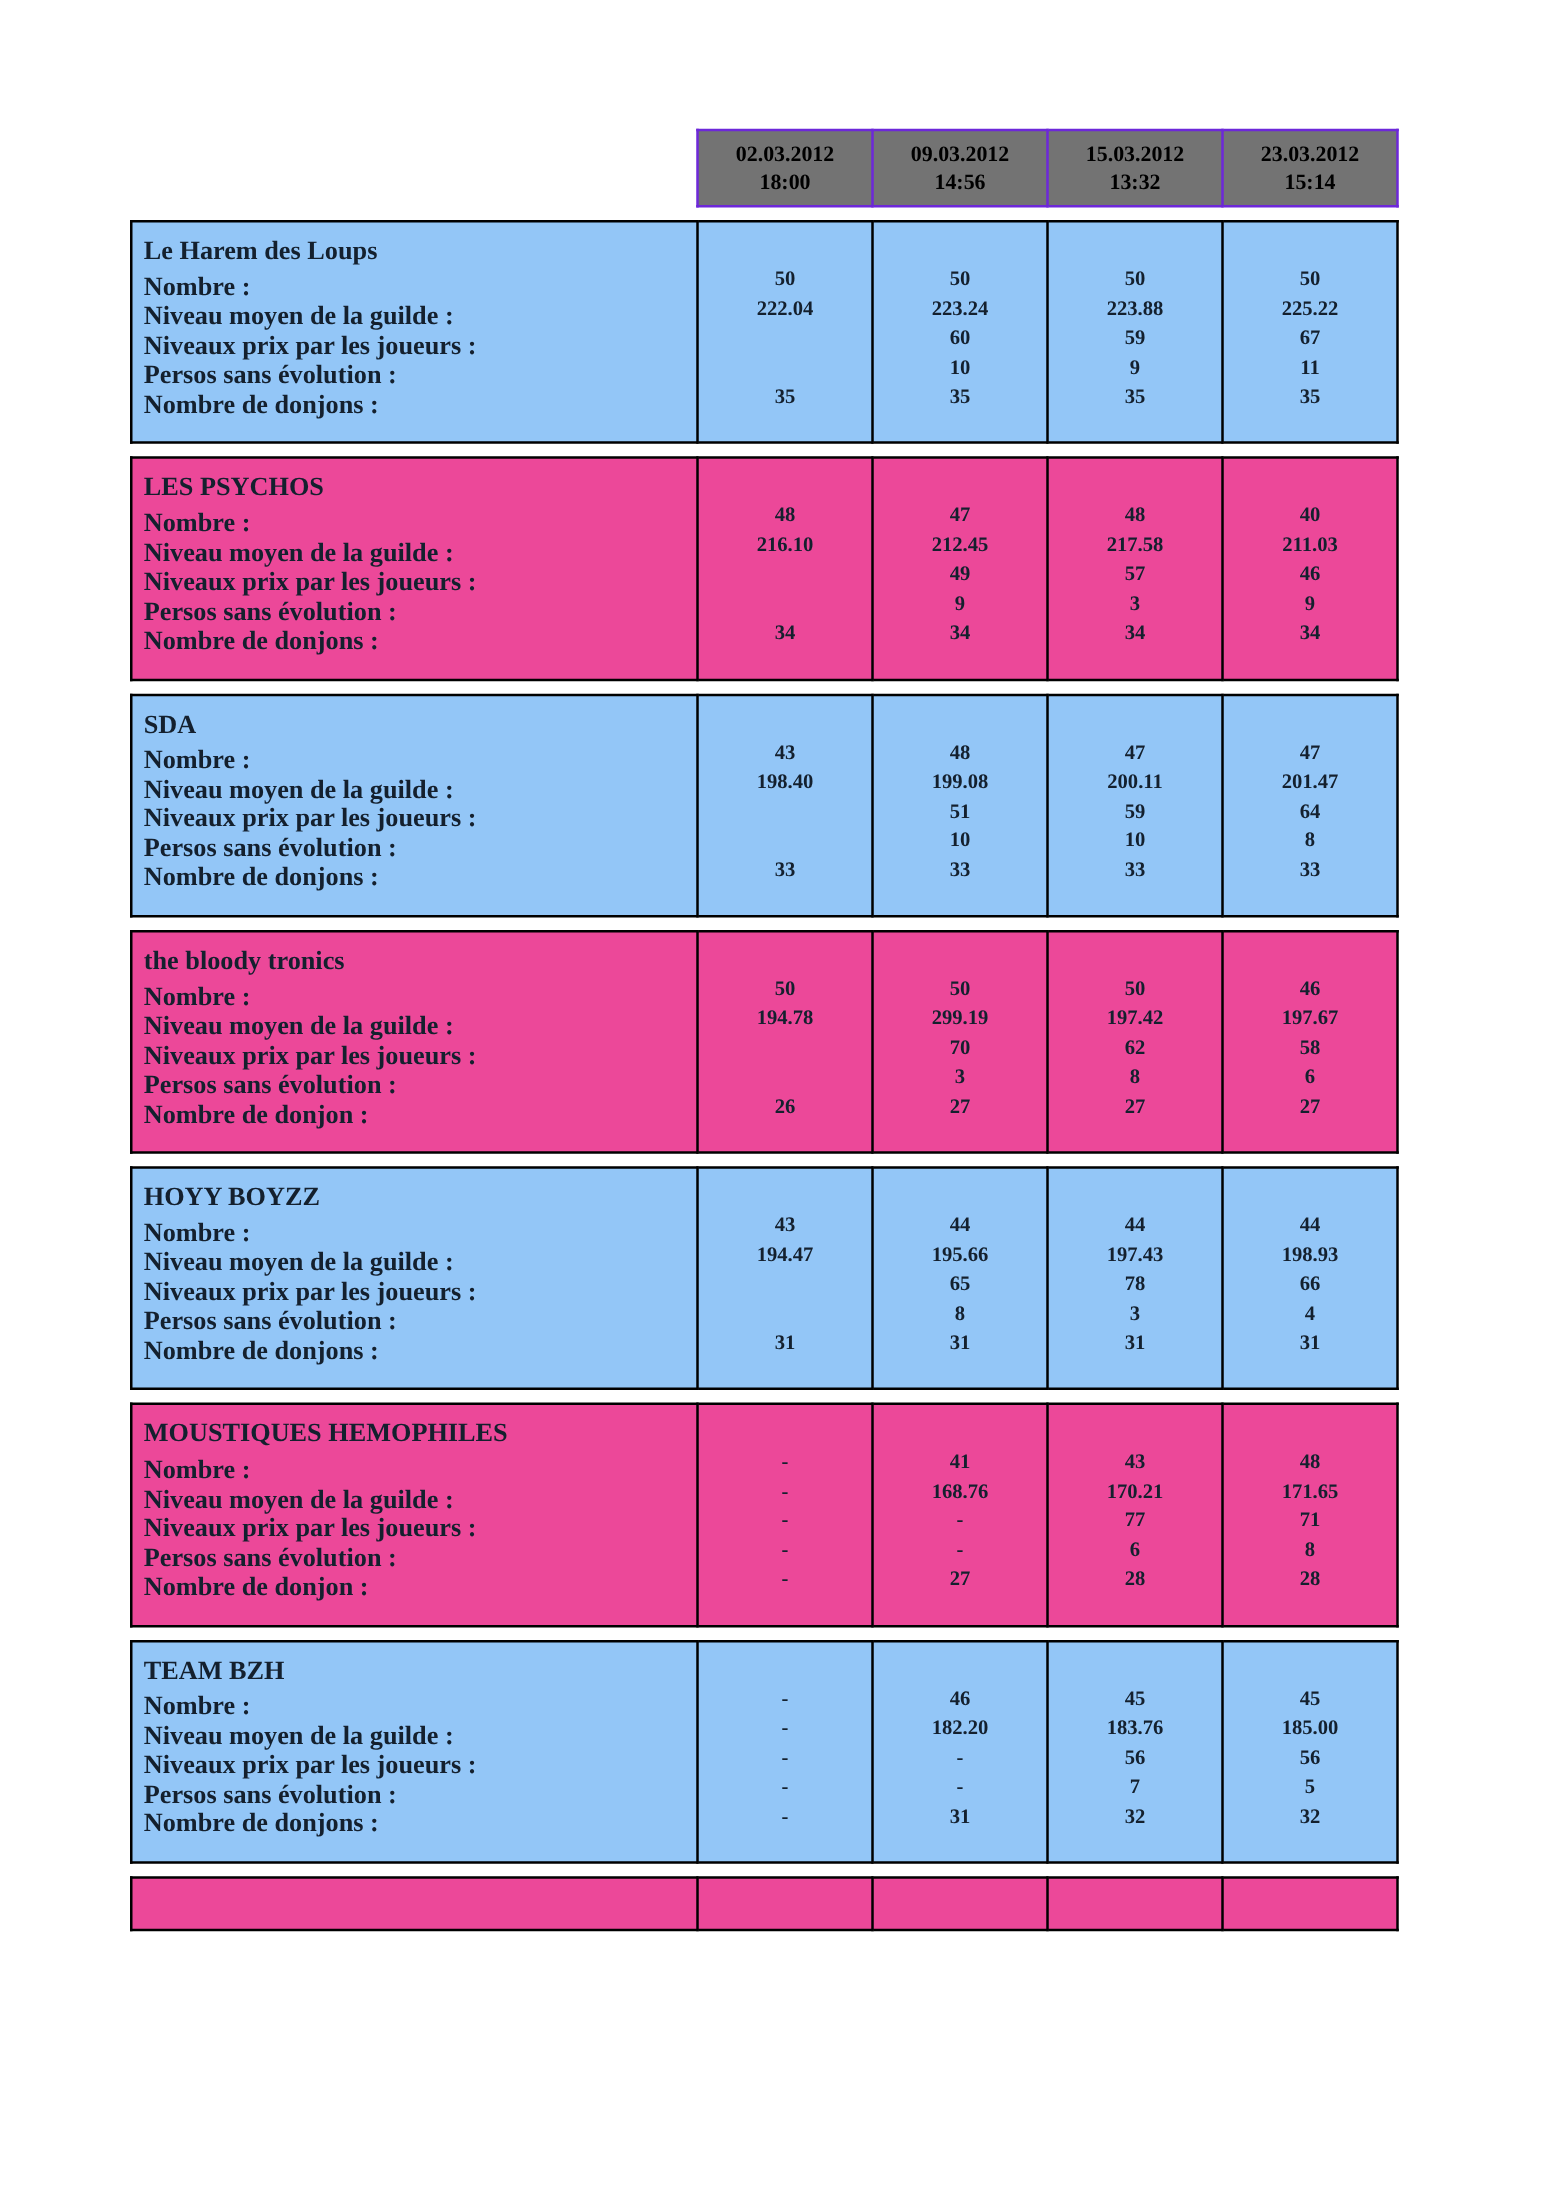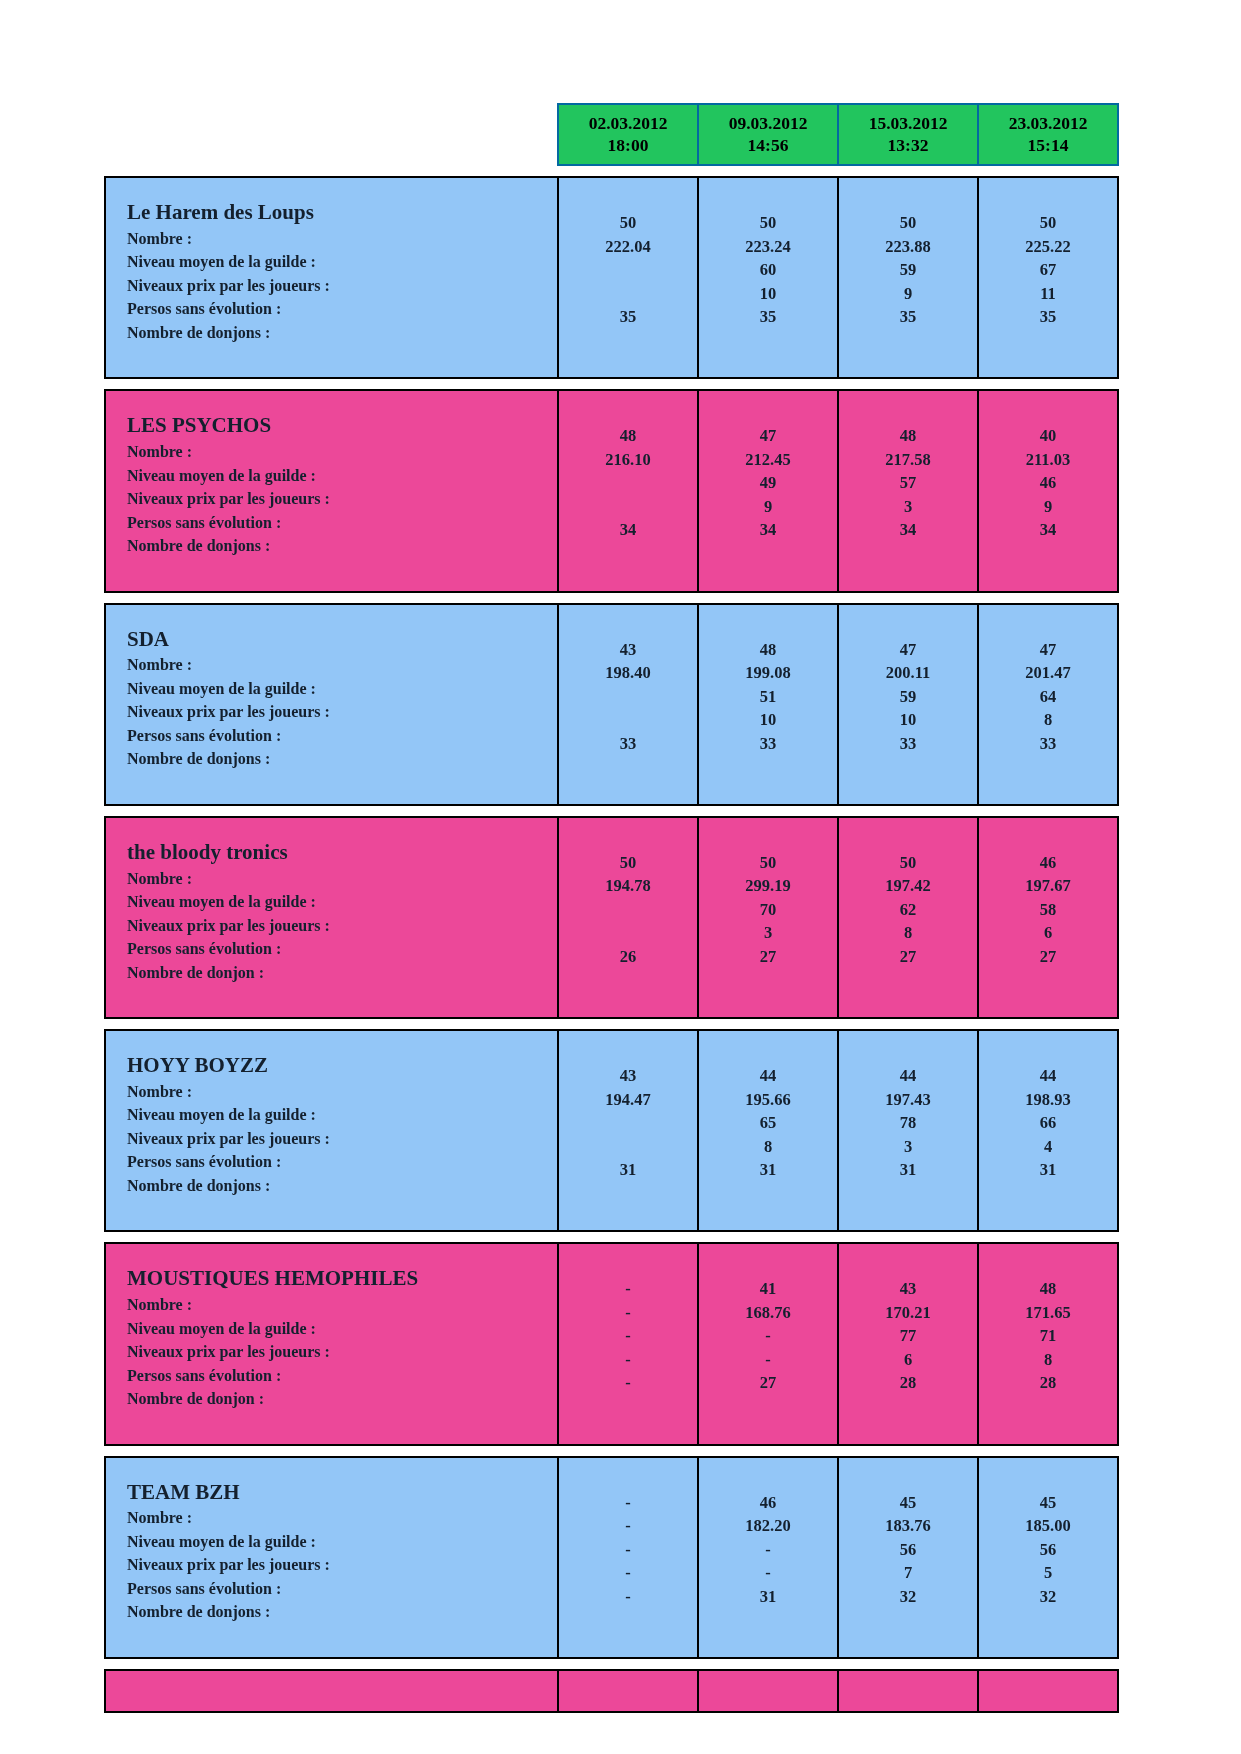--- a/index.html
+++ b/index.html
@@ -27,22 +27,22 @@
     top: 103px;
     border-collapse: collapse;
     table-layout: fixed;
     width: 1013px;
   }
   col.c-label { width: 453px; }
   col.c-val   { width: 140px; }
 
   
   tr.header-row td {
-    border: 2px solid #0369a1;
-    background: #22c55e;
+    border: 2px solid #6d28d9;
+    background: #737373;
     text-align: center;
     vertical-align: middle;
     font-weight: bold;
     font-size: 17.5px;
     line-height: 1.26;
     padding: 7px 2px 8px 2px;
     color: #000000;
   }
   tr.header-row td.spacer-cell {
     border: none;
@@ -50,40 +50,40 @@
   }
   .hdr-date { display: block; }
   .hdr-time { display: block; }
 
   
   td.block-cell {
     border-left: 2px solid #000000;
     border-right: 2px solid #000000;
     border-top: 2px solid #000000;
     border-bottom: 2px solid #000000;
-    padding: 12px;
+    padding: 0;
     vertical-align: top;
   }
   .blue  { background: #93c6f7; }
   .yellow{ background: #ec4899; }
 
   .block-inner {
     padding: 8px 0 0 0;
   }
   .guild-name {
     font-weight: bold;
     font-size: 21px;
     color: #14202e;
     line-height: 1.18;
     padding: 2px 0 3px 9px;
     white-space: nowrap;
   }
   .metric-line {
     font-weight: bold;
-    font-size: 16px;
+    font-size: 21px;
     color: #14202e;
     line-height: 1.0;
     padding: 3px 0 4px 9px;
     height: 16.5px;
     white-space: nowrap;
   }
   .val-line {
     font-weight: bold;
     font-size: 16.5px;
     color: #14202e;

